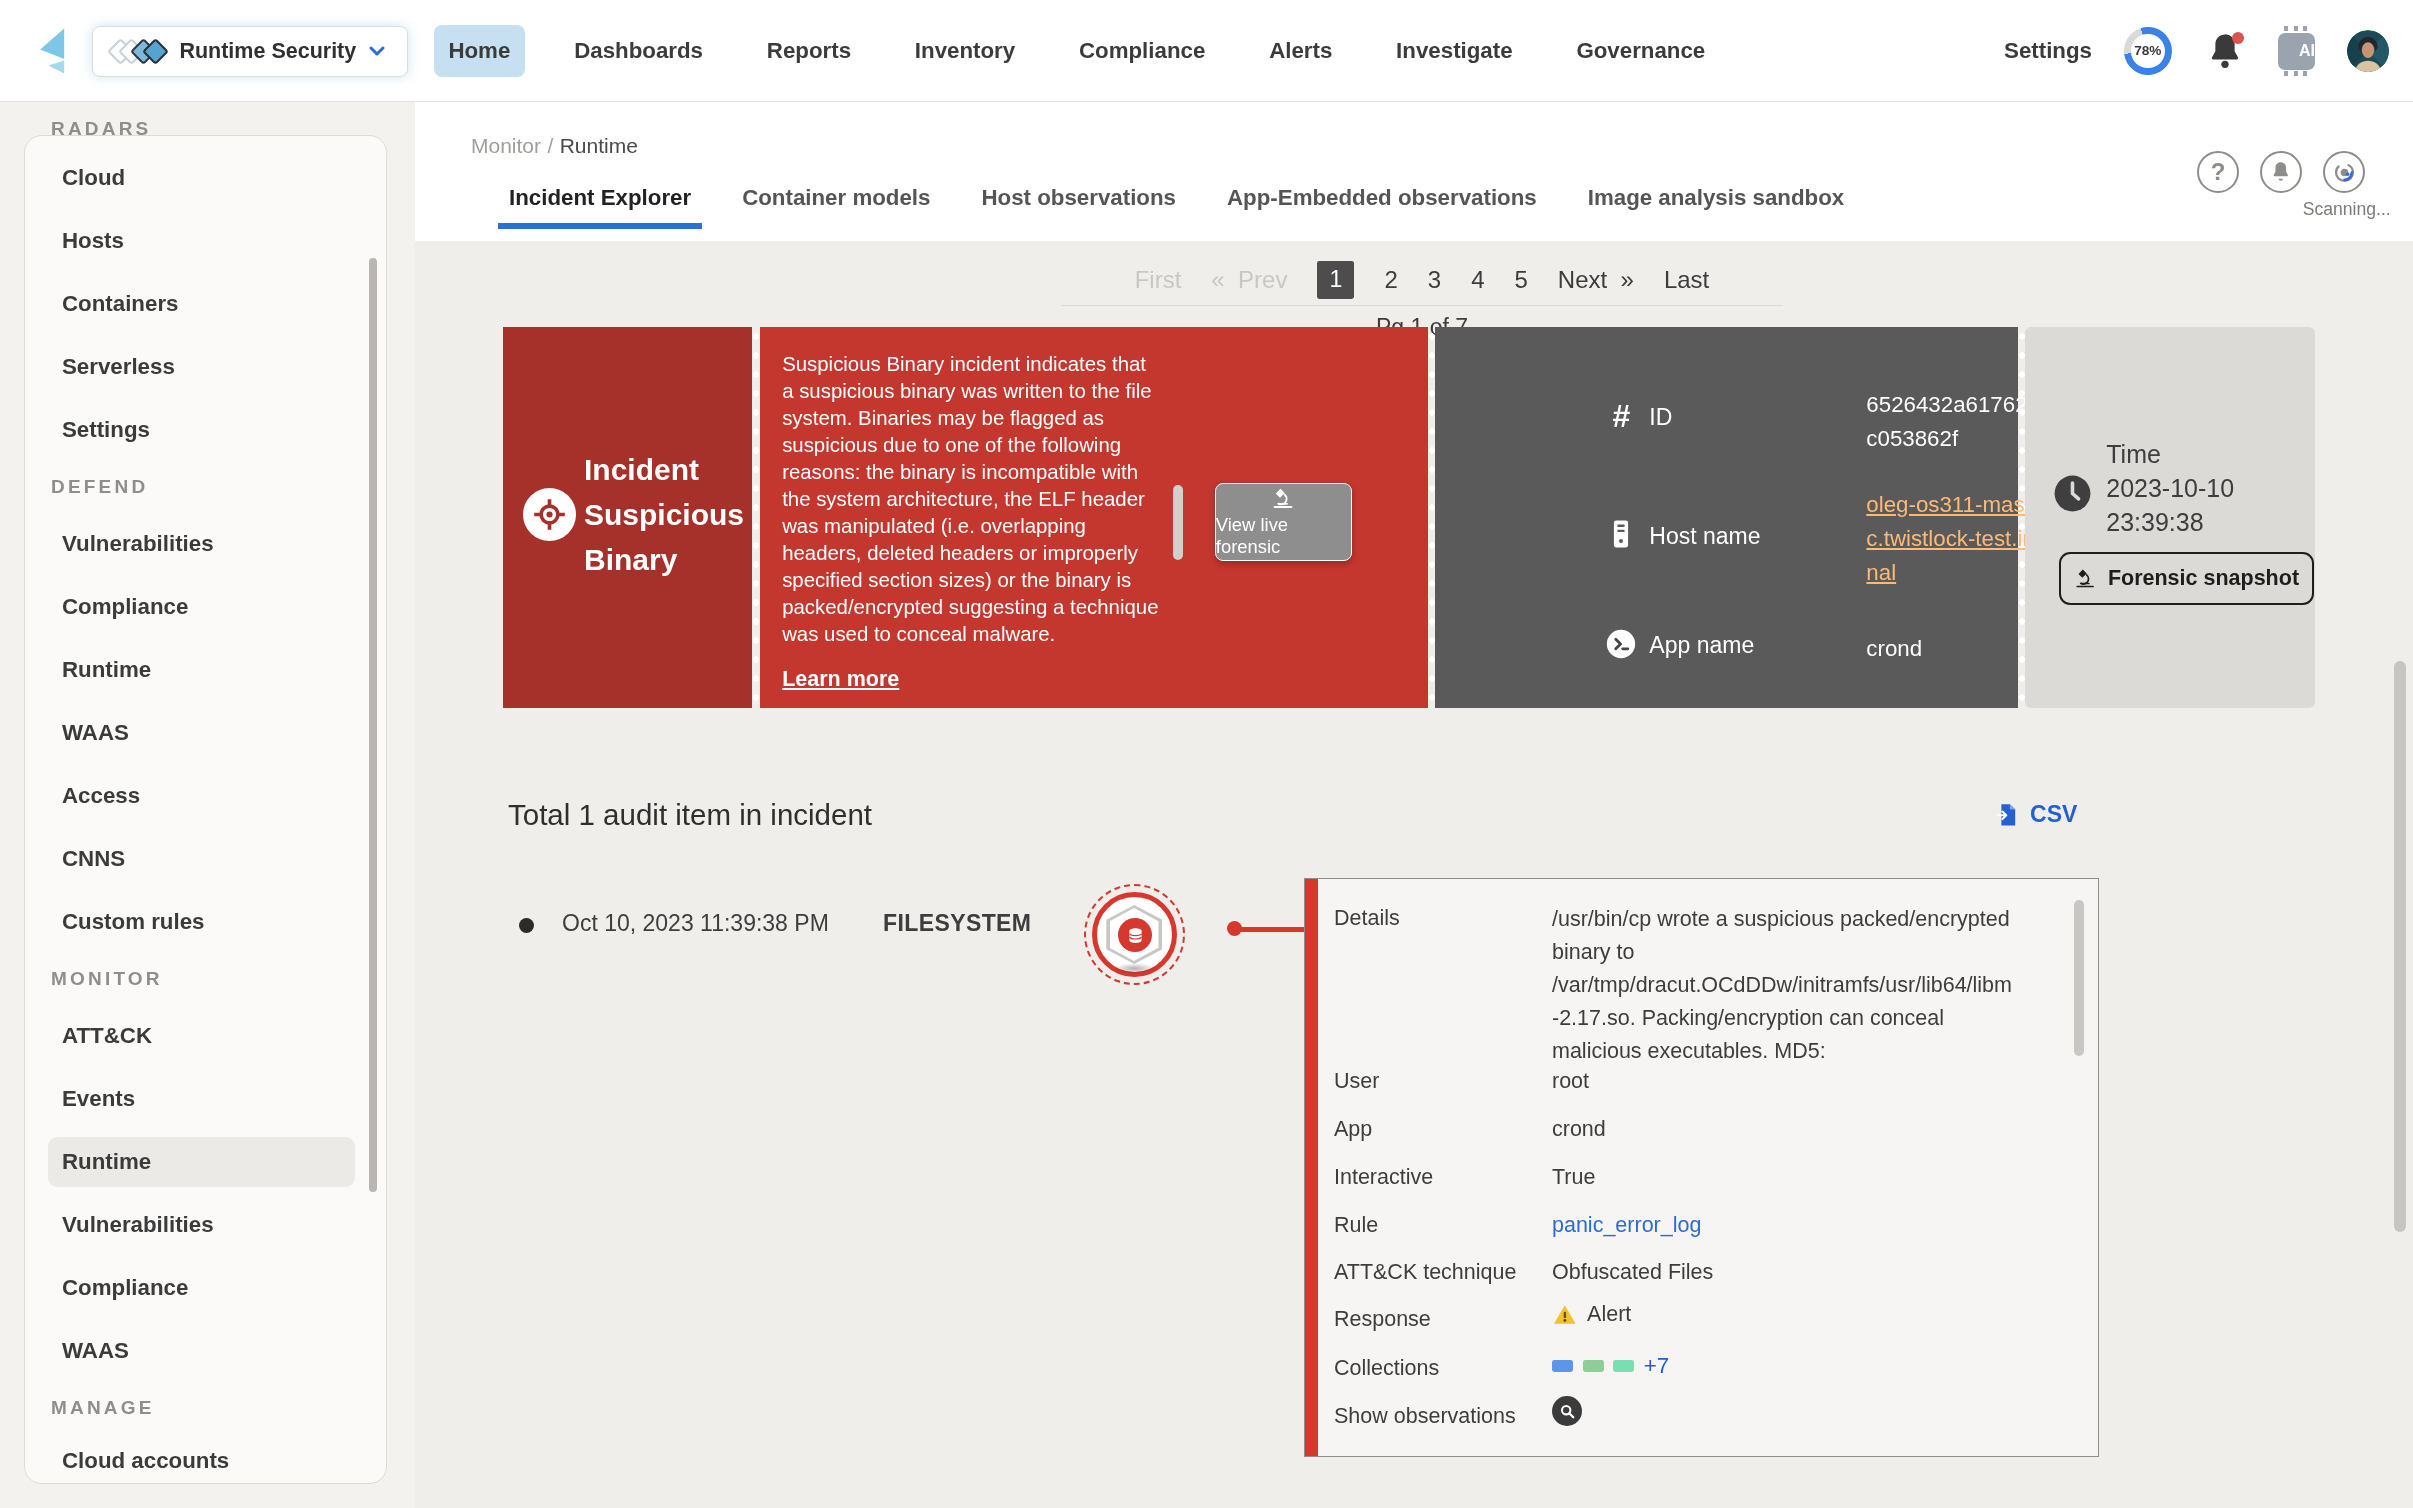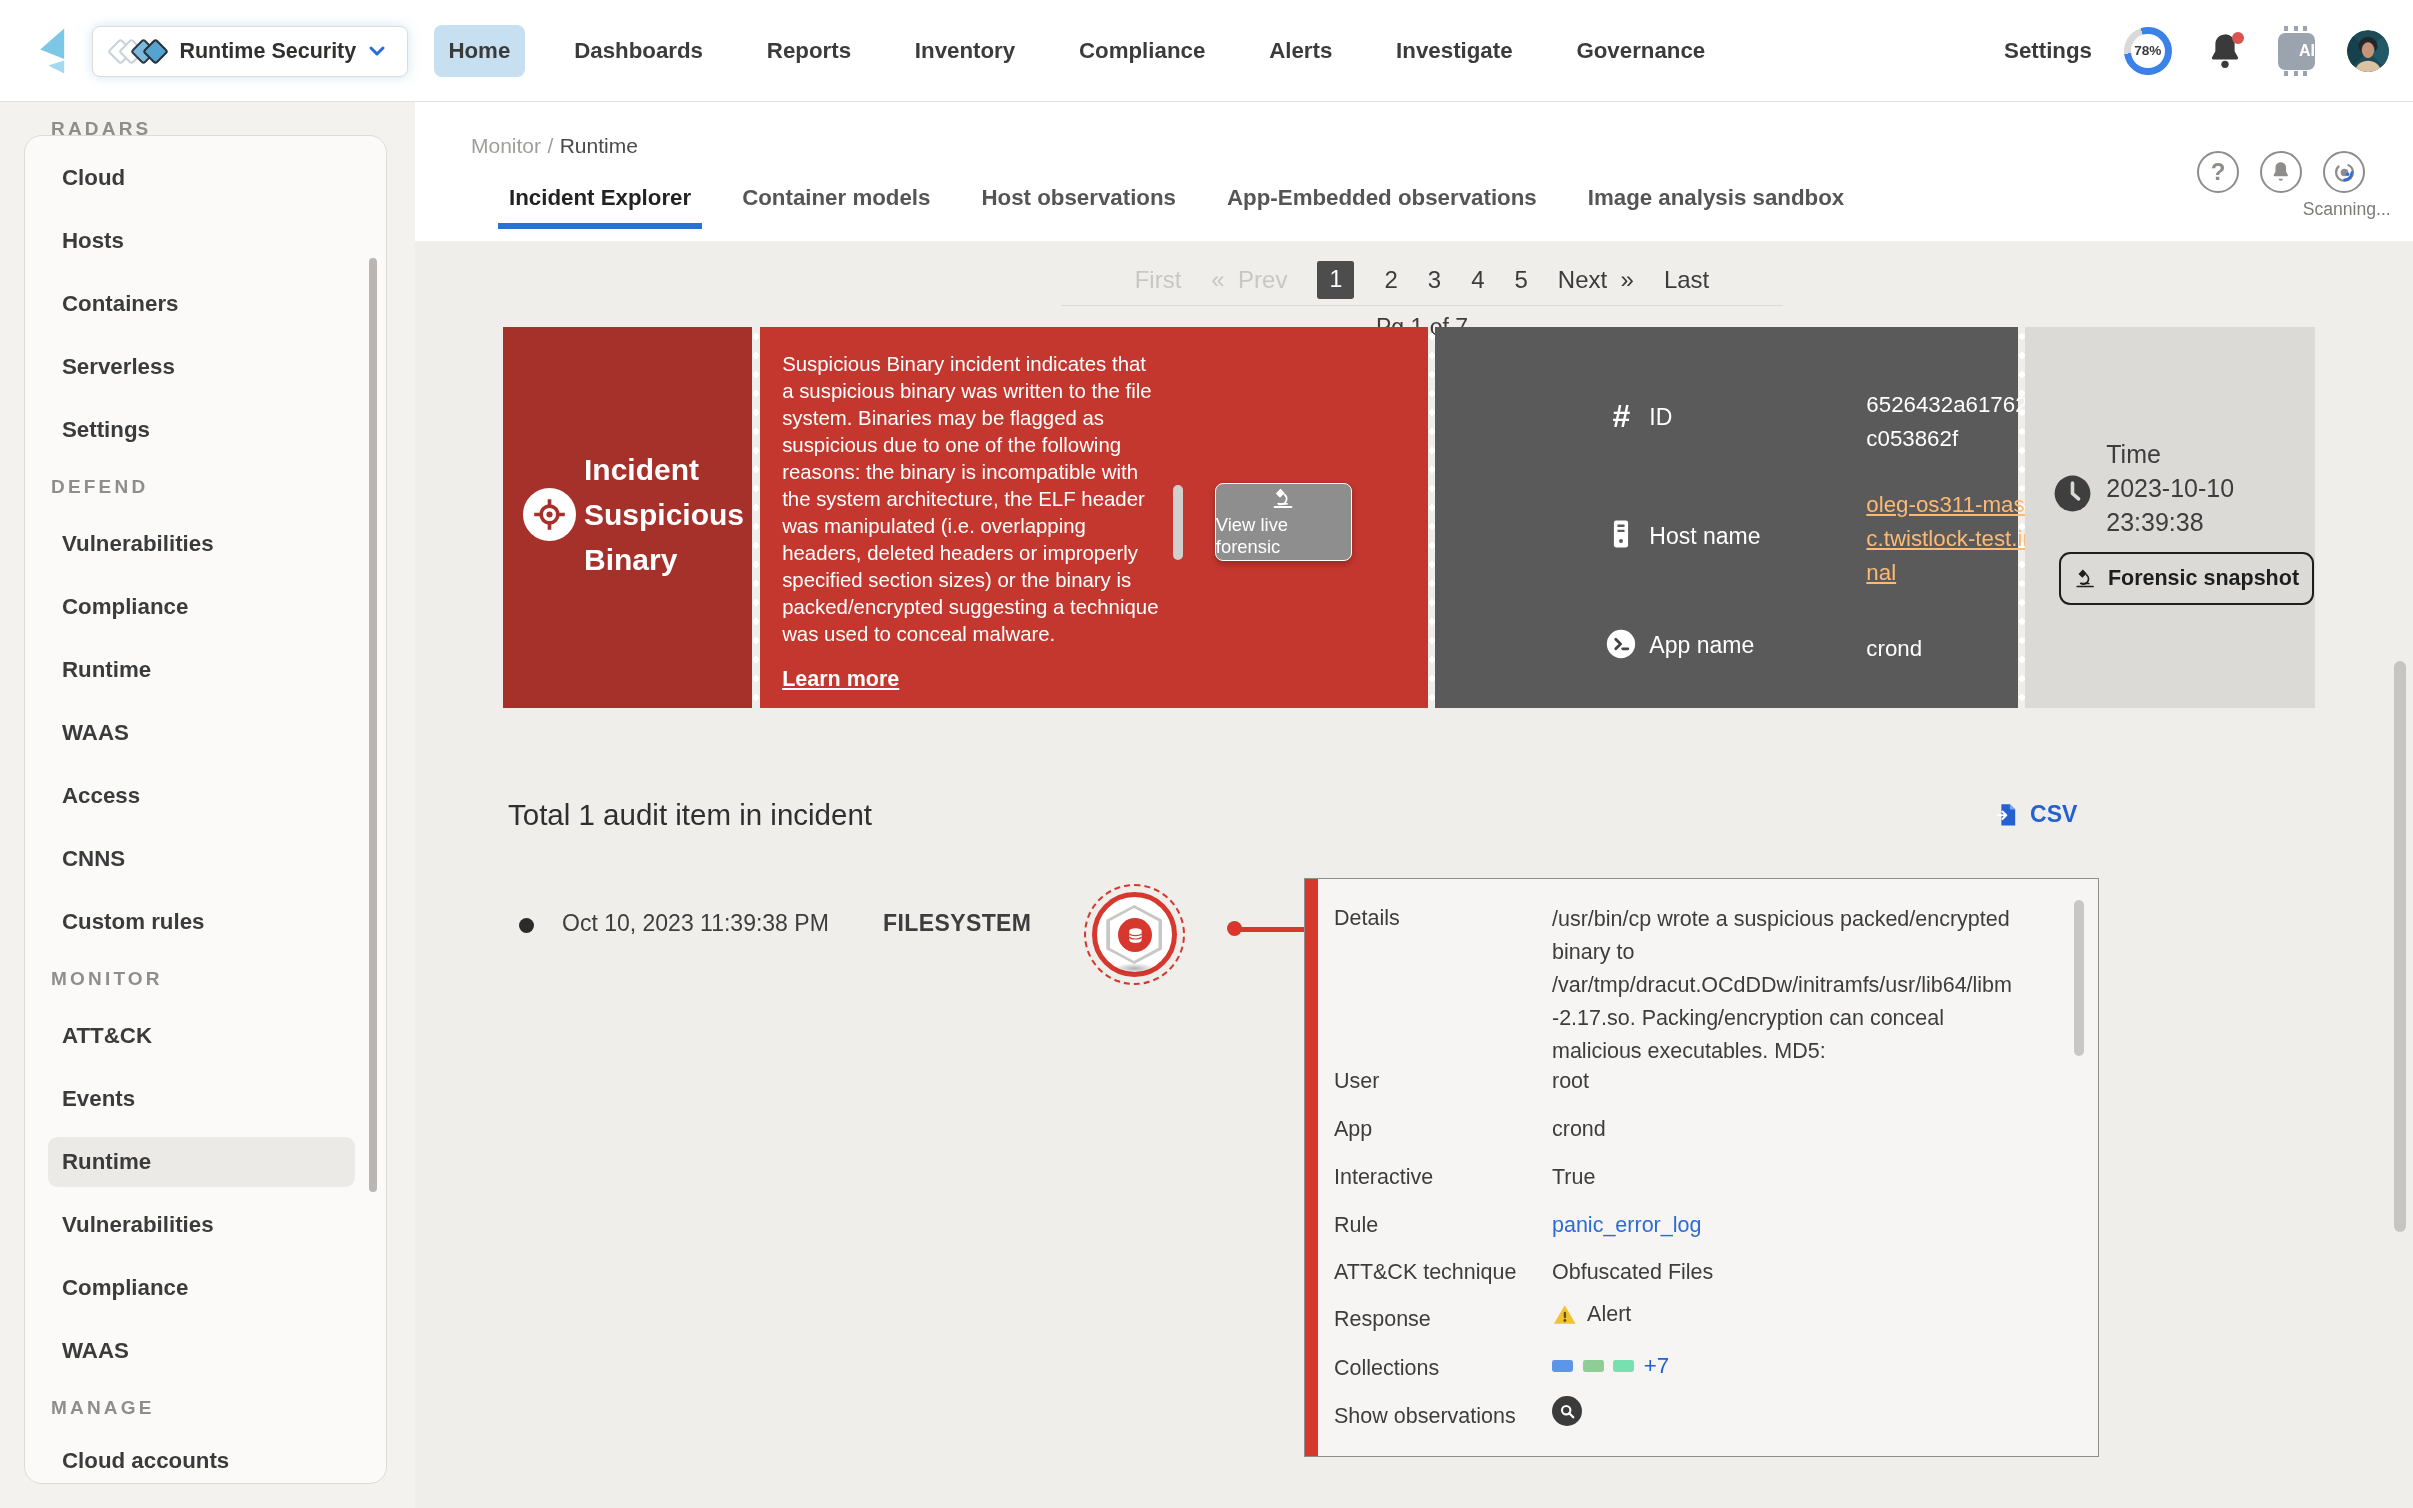--- a/index.html
+++ b/index.html
@@ -87,21 +87,21 @@
   .learn-more { position:absolute; left:22.3px; bottom:16px; font-size:21.5px; font-weight:600; color:#fff; text-decoration:underline; cursor:pointer; }
   .desc-scrollbar { position:absolute; left:413px; top:158px; width:10.4px; height:75px; background:#d2d0cd; border-radius:5.6px; }
   .live-btn { position:absolute; left:455px; top:156px; width:137px; height:78px; background:#8e8e8e; border:1.6px solid #fff; border-radius:8px; box-shadow:0 2.4px 6.4px rgba(0,0,0,.25); display:flex; flex-direction:column; align-items:center; justify-content:center; gap:3.2px; color:#fff; cursor:pointer; }
   .live-btn .lbl { font-size:18.4px; }
   .sec-meta { width:619px; background:#5a5a5a; position:relative; color:#fff; }
   .meta-icon { position:absolute; left:169px; width:34px; height:34px; }
   .meta-label { position:absolute; left:214px; font-size:23px; color:#fff; }
   .meta-value { position:absolute; left:431px; width:200px; font-size:22.3px; line-height:34px; overflow-wrap:anywhere; word-break:break-all; }
   .hash-glyph { font-size:32px; font-weight:700; color:#fff; line-height:34px; text-align:center; width:34px; display:block; }
   .host-link { text-decoration:underline; cursor:pointer; color:#fdba74; }
-  .sec-time { width:308px; background:#dcdad6; position:relative; color:#3d3d3d; }
+  .sec-time { width:308px; background:#dcdad6; position:relative; color:#3d3d3d;border-radius:6px; }
   .clock-icon { position:absolute; left:25.5px; top:145px; width:43px; height:43px; }
   .time-block { position:absolute; left:81px; top:110px; font-size:25px; line-height:34px; color:#3d3d3d; }
   .snapshot-btn { position:absolute; left:34px; top:225px; width:255px; height:53px; border:2.4px solid #1e1e1e; border-radius:11.2px; display:flex; align-items:center; justify-content:center; gap:11.2px; font-size:21.5px; font-weight:600; color:#1e1e1e; cursor:pointer; background:transparent; }
 
   
   .audit-total { position:absolute; left:93px; top:557px; font-size:29.5px; font-weight:500; color:#2f2f2f; }
   .csv-link { position:absolute; left:1580px; top:560px; display:flex; align-items:center; gap:9.6px; cursor:pointer; }
   .csv-text { font-size:23px; font-weight:600; color:#2460cf; }
 
   .tl-bullet { position:absolute; left:104px; top:677px; width:15px; height:15px; border-radius:50%; background:#2b2b2b; }

